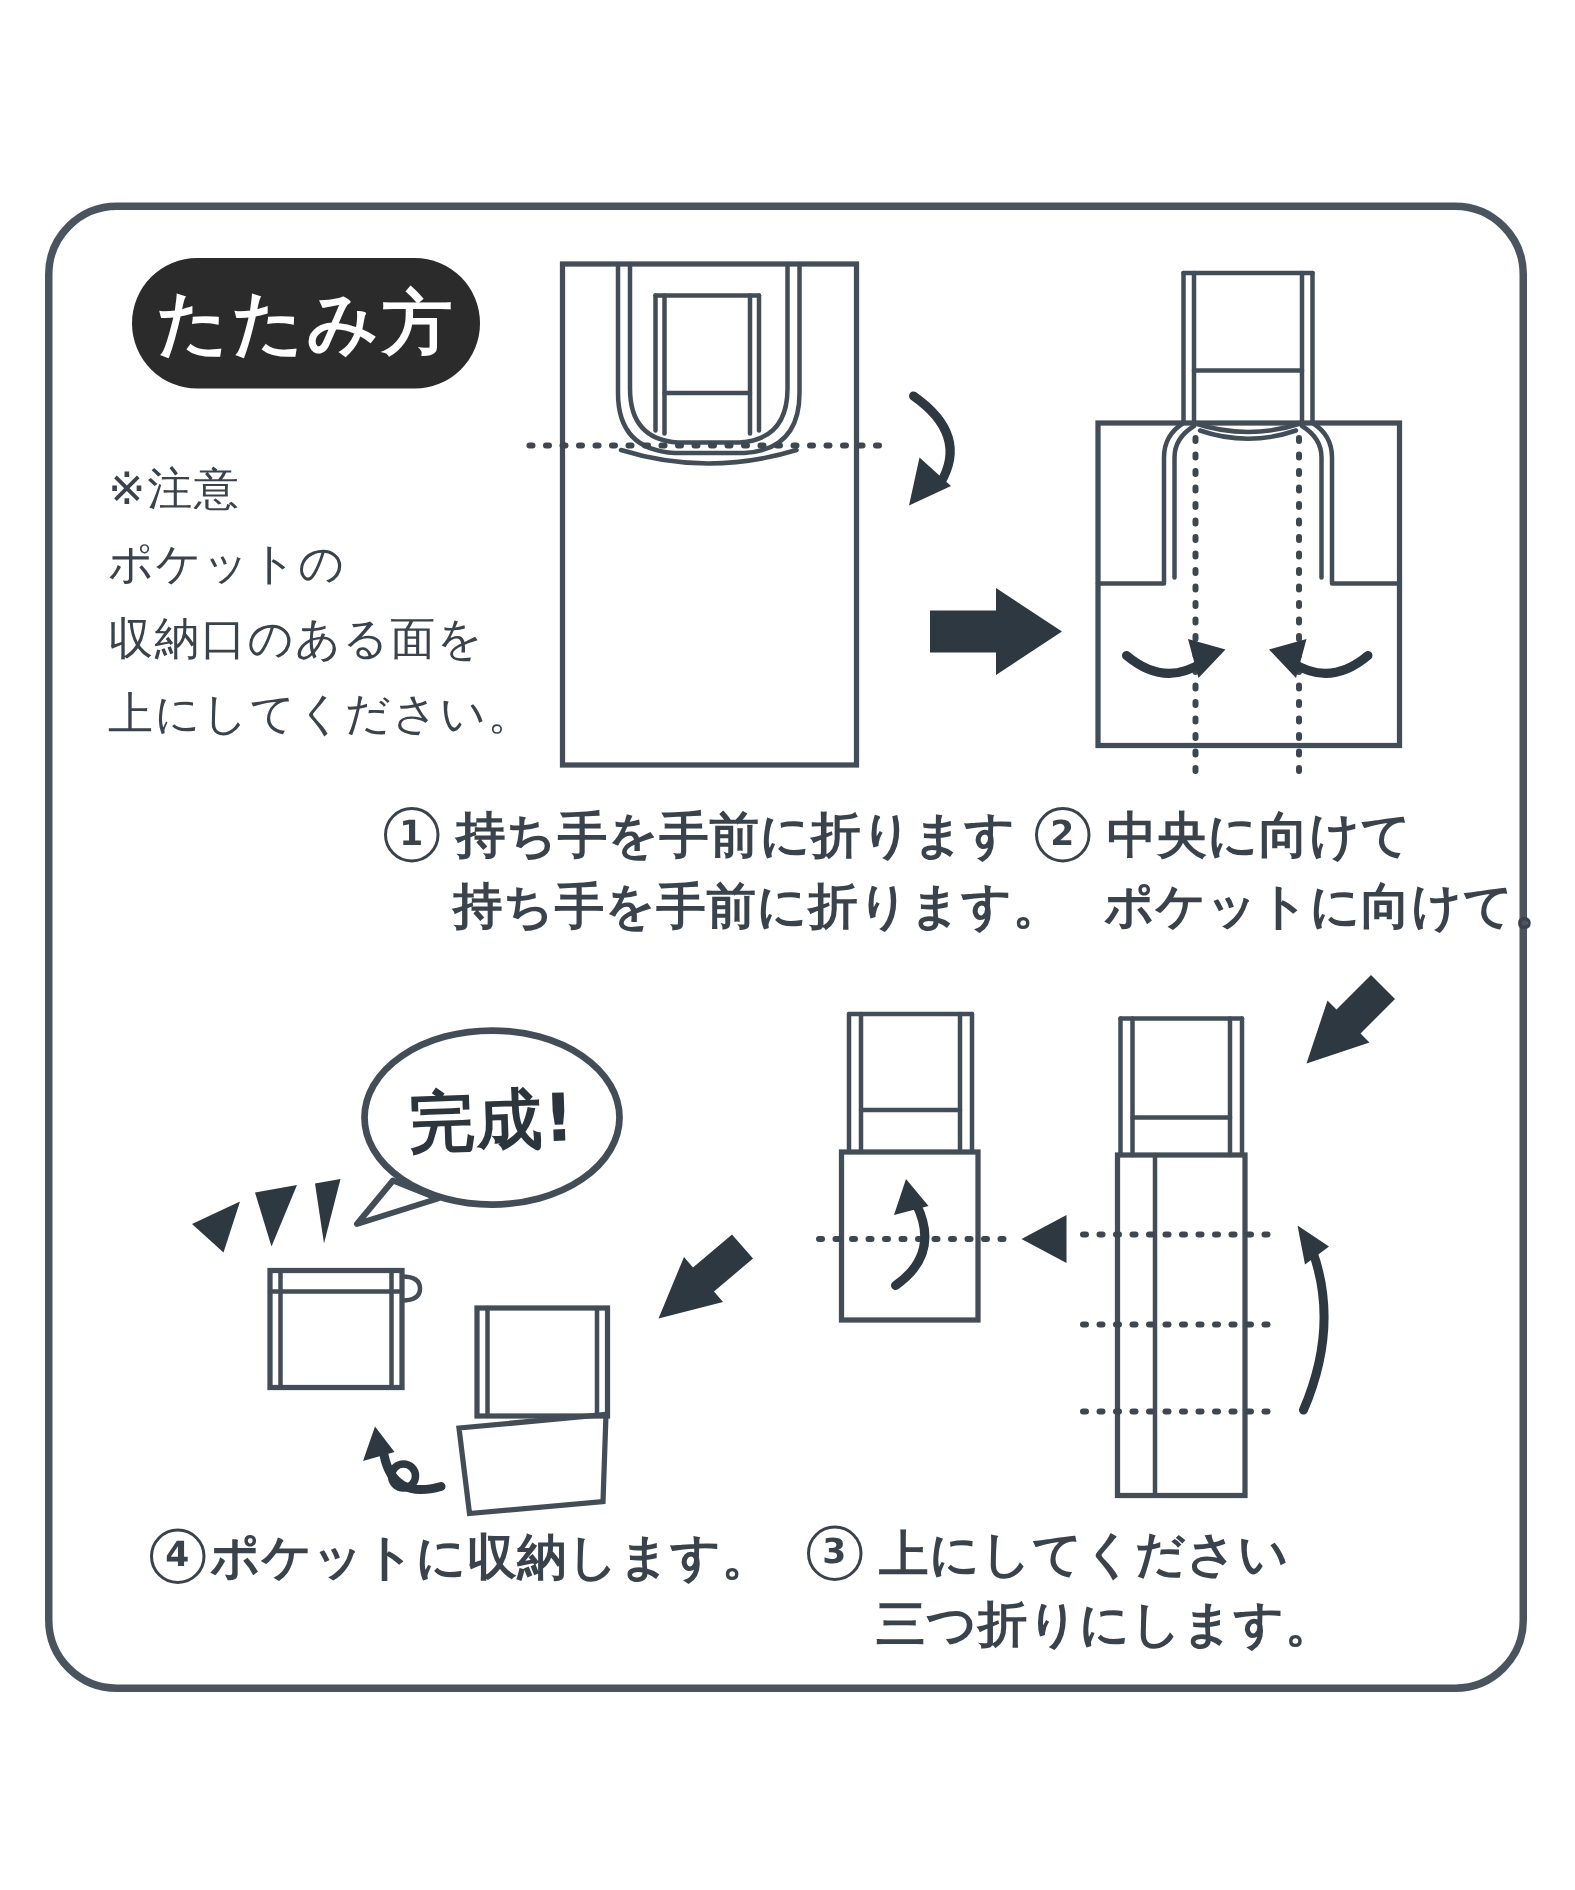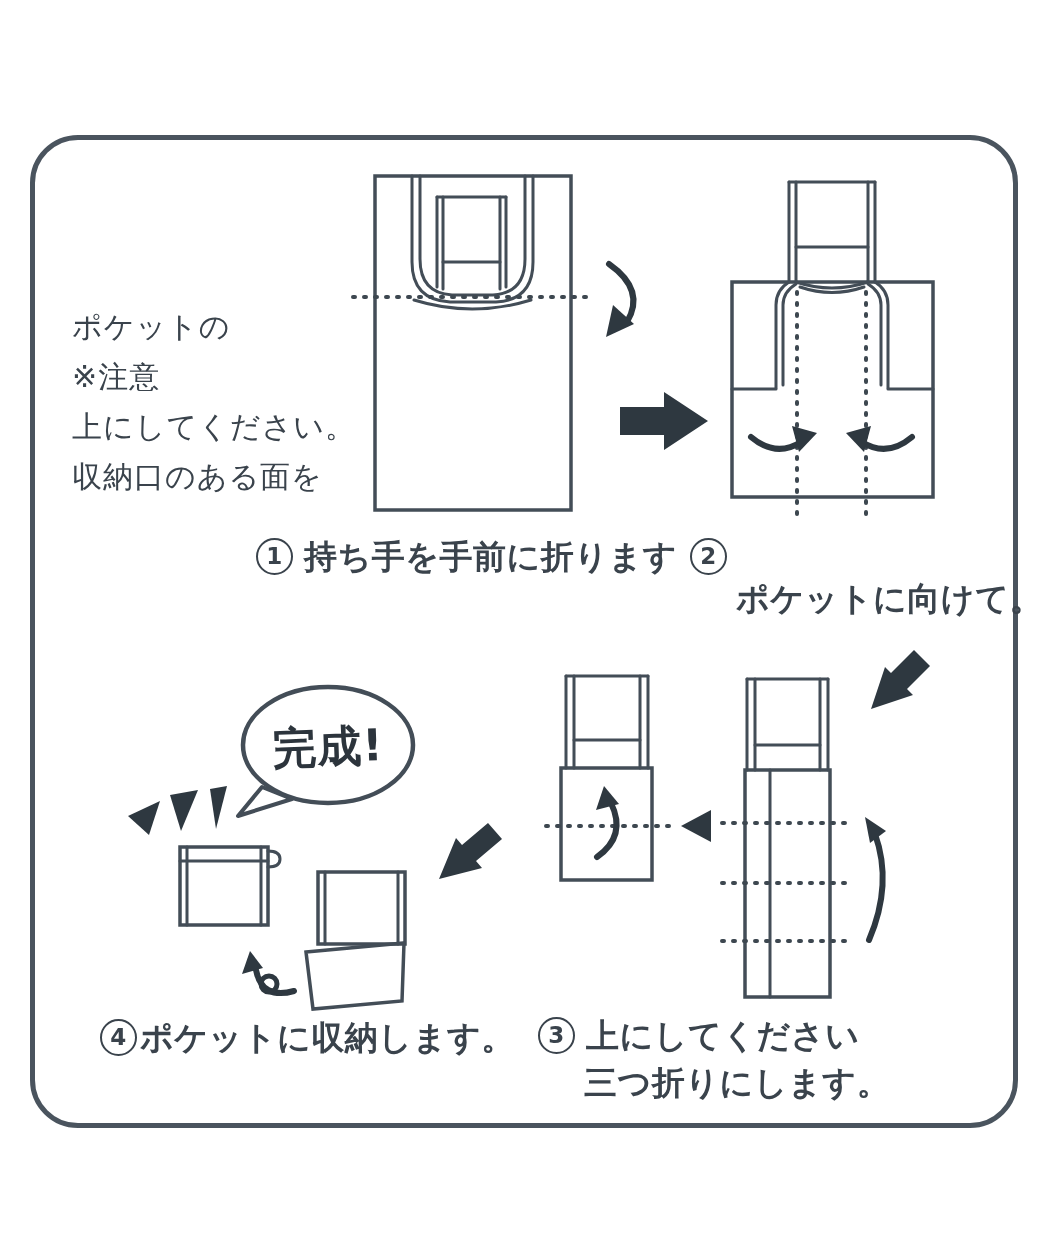--- a/index.html
+++ b/index.html
@@ -155,38 +155,43 @@
       <polygon class="solid" points="210,789 227,786 216,829"></polygon>
     </g>
 
     <g>
       <ellipse cx="328" cy="745" rx="85" ry="58" fill="#ffffff" stroke="#434d57" stroke-width="4.5"></ellipse>
       <polygon points="262,787 238,816 292,799" fill="#ffffff" stroke="#434d57" stroke-width="4" stroke-linejoin="round"></polygon>
       <ellipse cx="328" cy="745" rx="80" ry="53" fill="#ffffff" stroke="none"></ellipse>
     </g>
   </svg>
 
+  <div class="badge">
+    <span>たたみ方</span>
+  </div>
 
   <div class="note">
+    <div>※注意</div>
     <div>ポケットの</div>
-    <div>※注意</div>
+    <div>収納口のある面を</div>
     <div>上にしてください。</div>
-    <div>収納口のある面を</div>
   </div>
 
   <div class="caption" style="left:256px;top:533px;">
     <div class="cap-row">
       <span class="circ">1</span>
       <span>持ち手を手前に折ります</span>
     </div>
+    <div class="indent">持ち手を手前に折ります。</div>
   </div>
 
   <div class="caption" style="left:690px;top:533px;">
     <div class="cap-row">
       <span class="circ">2</span>
+      <span>中央に向けて</span>
     </div>
     <div class="indent">ポケットに向けて。</div>
   </div>
 
   <div class="caption" style="left:538px;top:1012px;">
     <div class="cap-row">
       <span class="circ">3</span>
       <span>上にしてください</span>
     </div>
     <div class="indent">三つ折りにします。</div>

